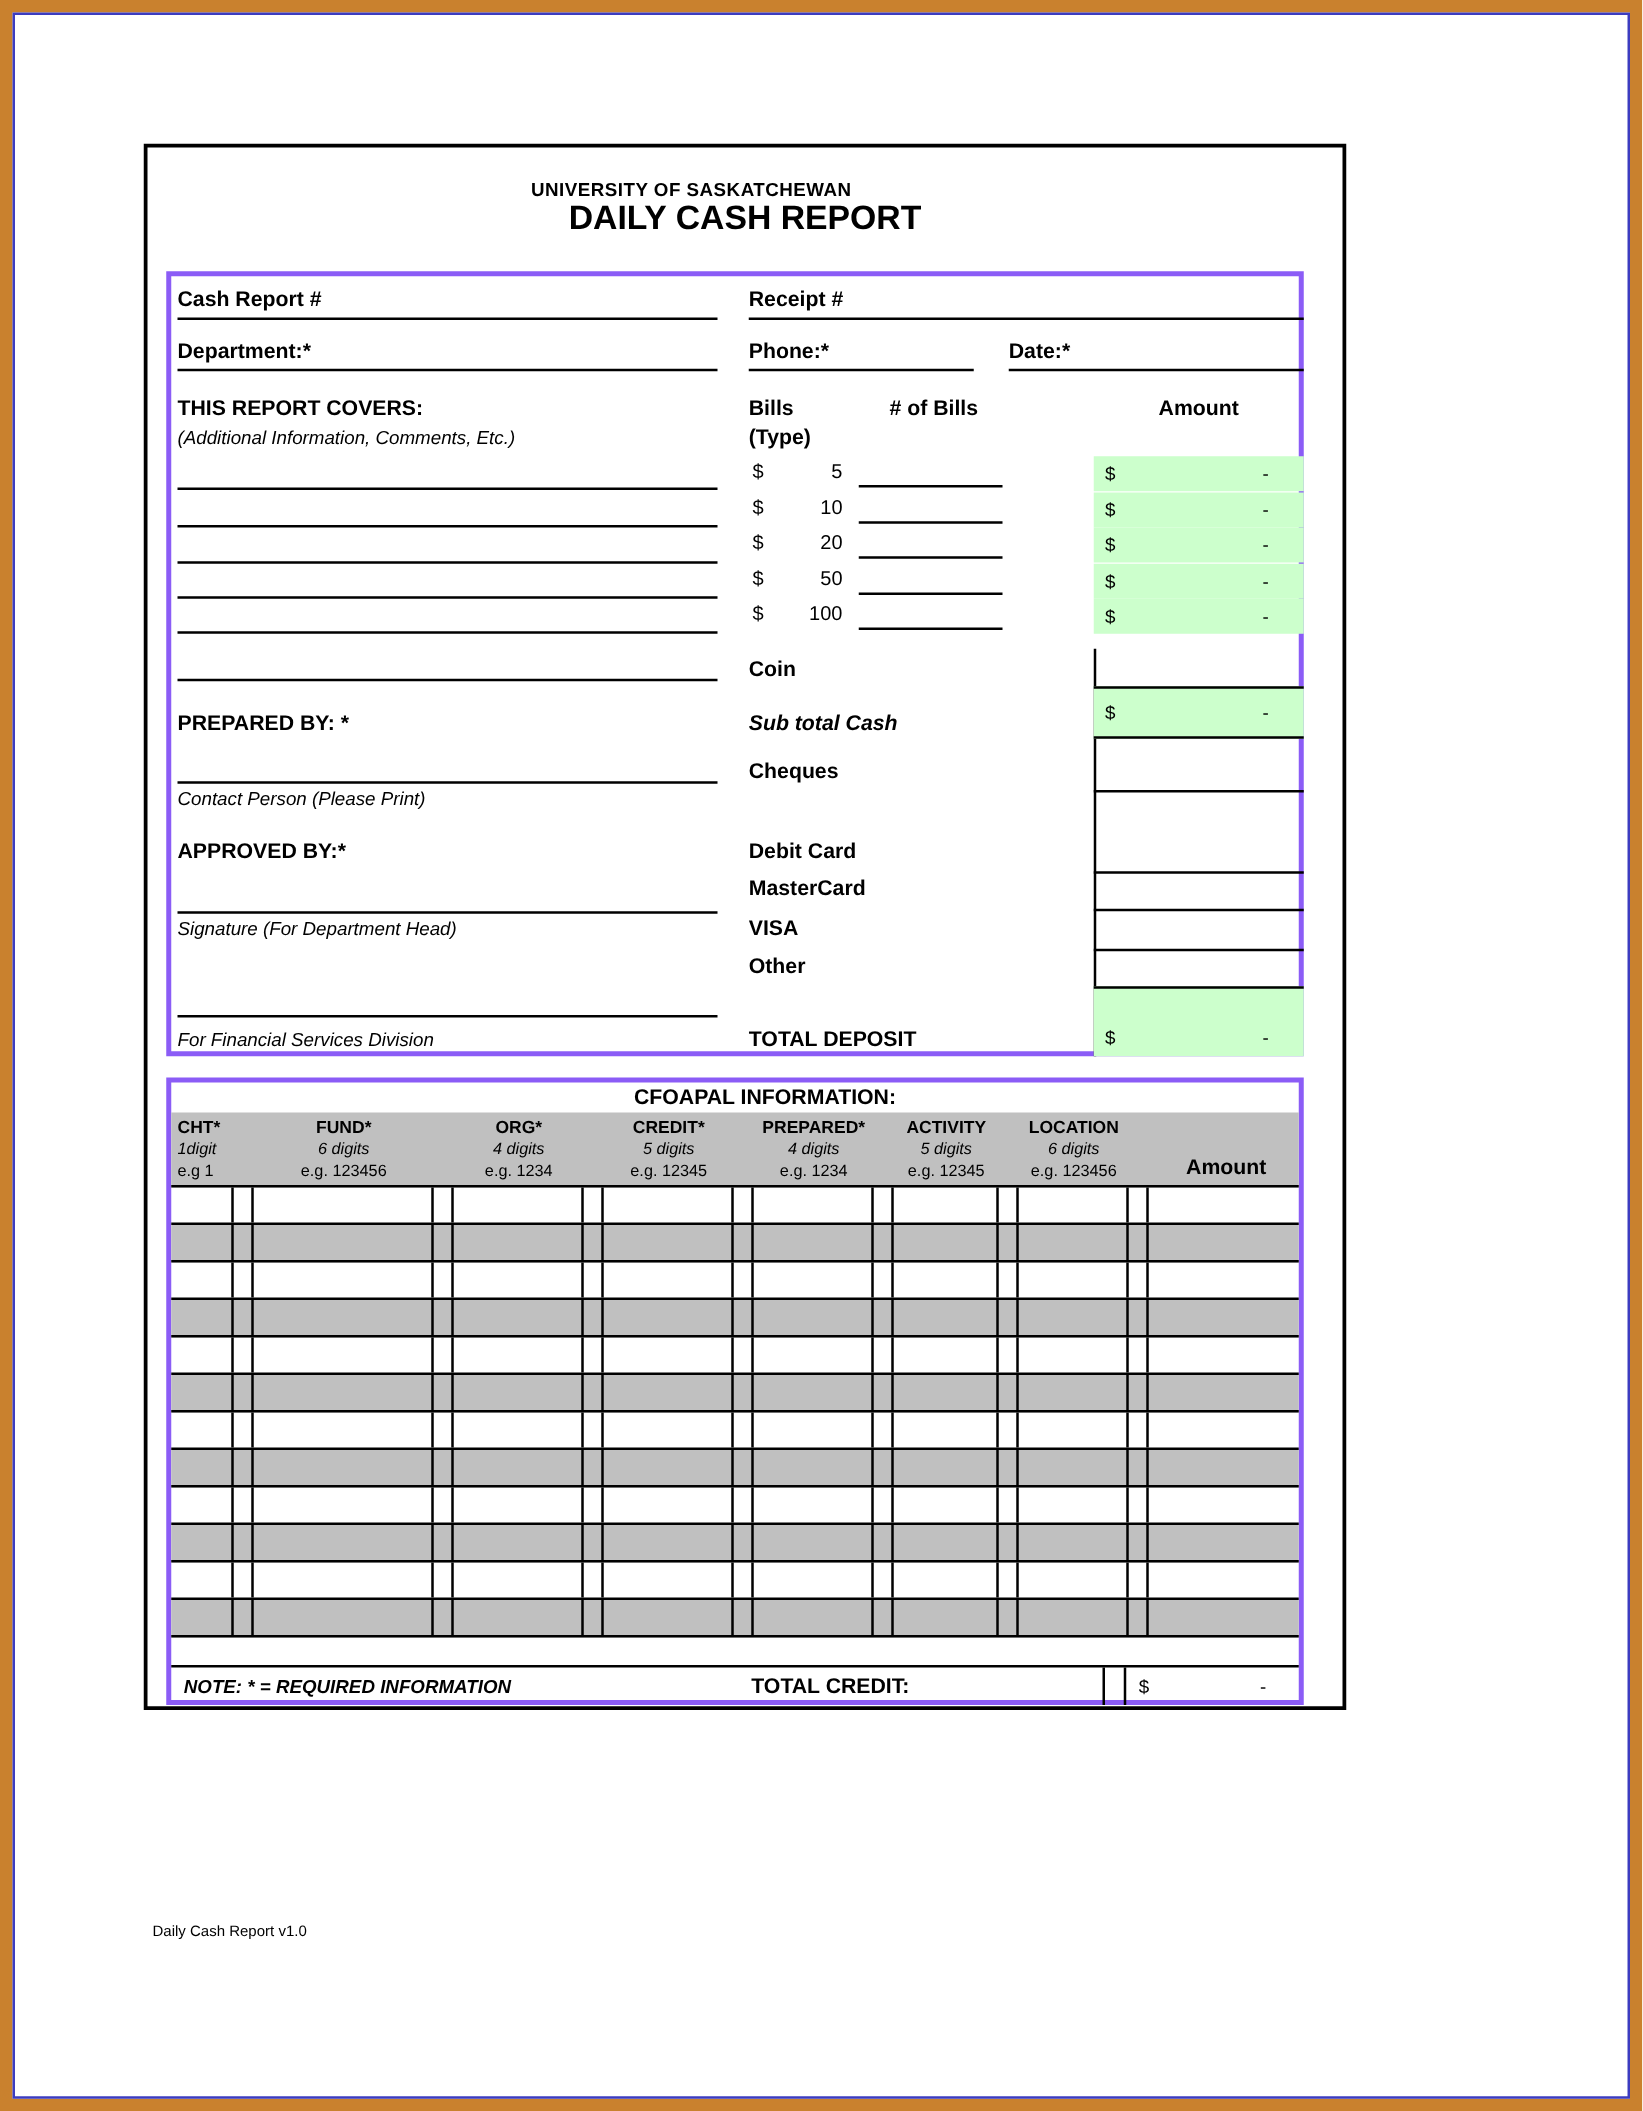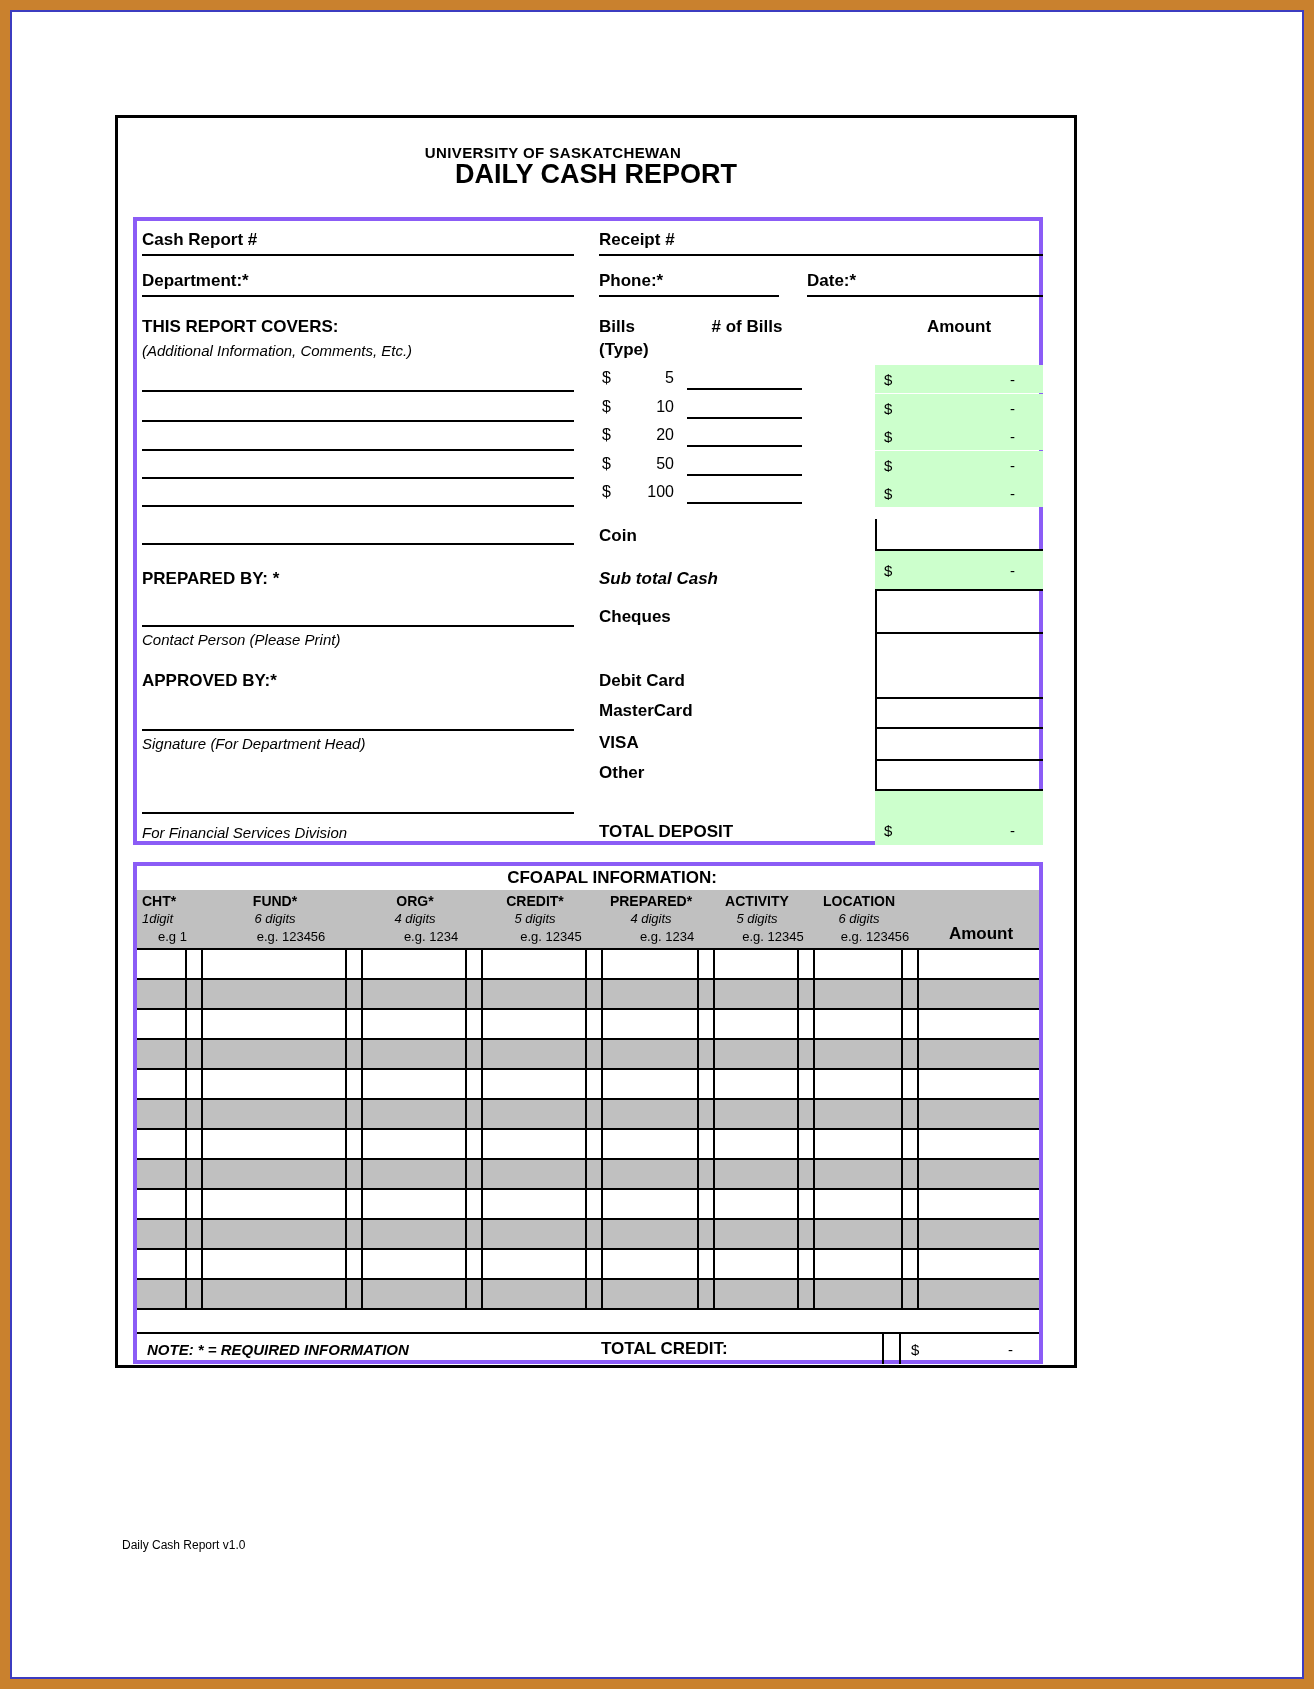--- a/index.html
+++ b/index.html
@@ -28,21 +28,21 @@
   .vline{position:absolute;border-left:2px solid #000;width:0;}
   .subtotal-cell{position:absolute;left:738px;top:328px;width:168px;height:42px;background:var(--hl,#ccffcc);border-top:2px solid #000;border-bottom:2px solid #000;display:flex;justify-content:space-between;align-items:center;padding:0 28px 0 9px;font-size:15px;}
   .aline{position:absolute;left:738px;width:168px;height:0;border-bottom:2px solid #000;}
   .totaldep-cell{position:absolute;left:738px;top:568px;width:168px;height:56px;background:var(--hl,#ccffcc);border-top:2px solid #000;display:flex;justify-content:space-between;align-items:flex-end;padding:0 28px 6px 9px;font-size:15px;}
   .cfo{left:133px;top:862px;width:910px;height:502px;}
   .cfo-title{position:absolute;left:0;top:2px;width:100%;text-align:center;font-weight:700;font-size:17px;margin-left:24px;}
   .cfo-head{position:absolute;left:0;top:24px;width:100%;height:60px;background:var(--gray,#c0c0c0);border-bottom:2px solid #000;}
   .ch{position:absolute;text-align:center;white-space:nowrap;}
   .ch-name{top:3px;font-weight:700;font-size:14px;}
   .ch-dig{top:21px;font-style:italic;font-size:13px;}
-  .ch-eg{top:39px;font-size:13px;margin-left:16px;}
+  .ch-eg{top:39px;font-size:13px;}
   .ch-left{text-align:left;padding-left:5px;}
   .cfo-amt-head{position:absolute;left:782px;top:34px;width:124px;text-align:center;font-weight:700;font-size:17px;}
   .cfo-grid{position:absolute;left:0;top:84px;width:100%;}
   .cfo-row{display:grid;grid-template-columns:50px 16px 144px 16px 104px 16px 104px 16px 96px 16px 84px 16px 88px 16px 1fr;height:30px;border-bottom:2px solid #000;}
   .cfo-row>div{border-right:2px solid #000;}
   .cfo-row>div:last-child{border-right:none;}
   .cfo-row.gray{background:var(--gray,#c0c0c0);}
   .cfo-band{position:absolute;left:0;top:466px;width:100%;height:32px;border-top:2px solid #000;}
   .band-note{position:absolute;left:10px;top:7px;font-weight:700;font-style:italic;font-size:15px;white-space:nowrap;}
   .band-credit{position:absolute;left:464px;top:5px;font-weight:700;font-size:17px;white-space:nowrap;}

